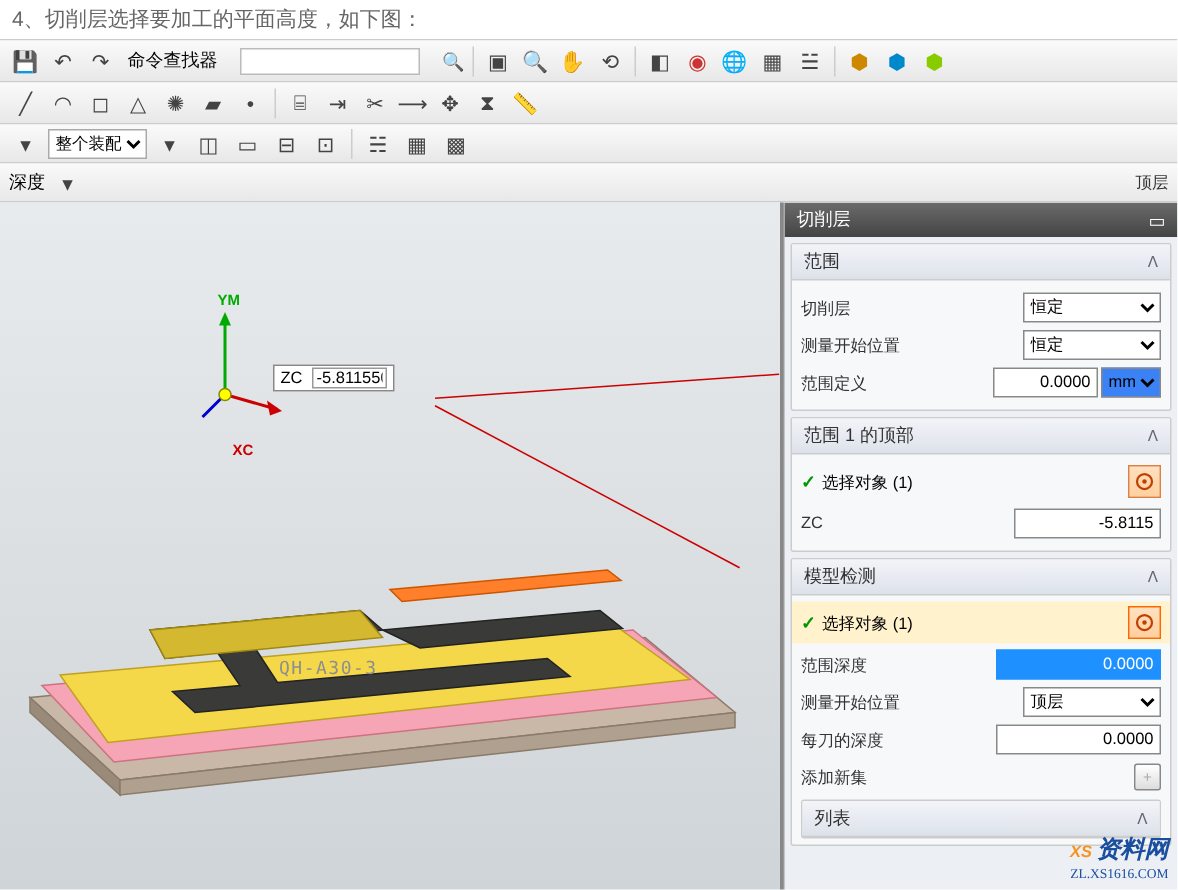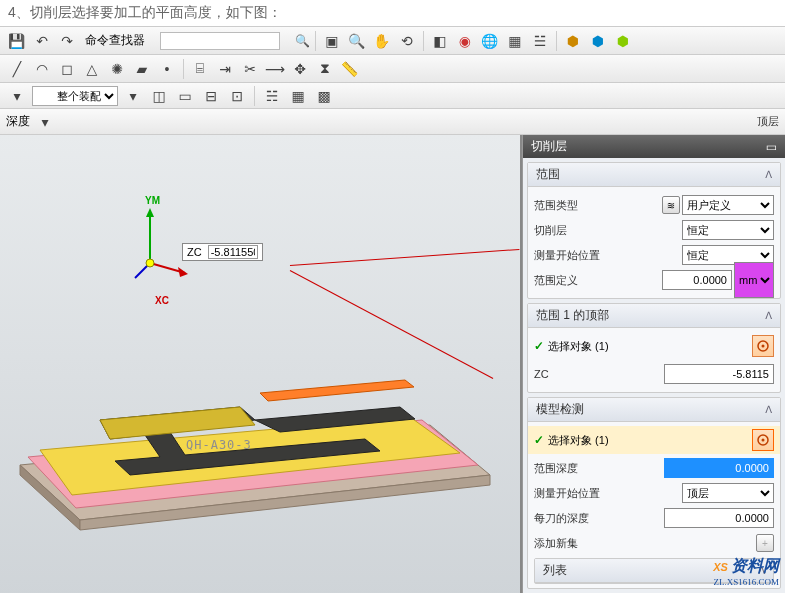--- a/index.html
+++ b/index.html
@@ -8,21 +8,21 @@
 .app { display: flex; flex-direction: column; height: 572px; border-top: 1px solid #ccc; }
 .menubar { display: flex; gap: 10px; padding: 2px 10px; background: #f4f4f4; font-size: 11px; color: #333; border-bottom: 1px solid #ddd; height: 18px; align-items: center; }
 .menubar span { cursor: default; }
 .toolbar { display: flex; align-items: center; gap: 3px; padding: 2px 6px; background: linear-gradient(#fafafa,#e8e8e8); border-bottom: 1px solid #ccc; height: 28px; }
 .tbtn { width: 22px; height: 22px; border: 1px solid transparent; border-radius: 2px; display: flex; align-items: center; justify-content: center; font-size: 14px; color: #444; background: none; }
 .tsep { width: 1px; height: 20px; background: #ccc; margin: 0 2px; }
 .finder { display: flex; align-items: center; gap: 15px; margin-left: 4px; }
 .finder input { width: 120px; height: 18px; border: 1px solid #bbb; font-size: 11px; padding: 0 4px; }
 .icon { display: inline-block; }
 .row2 { display: flex; align-items: center; gap: 4px; padding: 2px 6px; background: linear-gradient(#fafafa,#e8e8e8); border-bottom: 1px solid #ccc; height: 26px; }
-.row2 select { height: 20px; font-size: 11px; border: 1px solid #aaa; background: #fff; padding-left: 20px; }
+.row2 select { height: 20px; font-size: 11px; border: 1px solid #aaa; background: #fff; }
 .workarea { flex: 1; display: flex; min-height: 0; }
 .viewport { flex: 1; background: linear-gradient(#e8ebed,#cfd4d8); position: relative; overflow: hidden; border-right: 2px solid #888; }
 .axislabel { position: absolute; font-size: 10px; font-weight: bold; }
 .zcbox { position: absolute; left: 182px; top: 108px; background: #fff; border: 1px solid #888; padding: 1px 4px; font-size: 11px; display: flex; gap: 6px; align-items: center; }
 .zcbox input { width: 50px; border: 1px solid #999; font-size: 11px; padding: 0 2px; text-align: right; }
 .partlabel { position: absolute; left: 186px; top: 303px; font-size: 12px; color: #8e8e8e; font-family: monospace; letter-spacing: 1px; }
 .redline { position: absolute; background: #c00; height: 1px; transform-origin: left center; }
 .bottomlabel { position: absolute; right: 6px; top: -18px; font-size: 11px; color: #333; }
 .panel { width: 263px; background: #eceff3; display: flex; flex-direction: column; border-left: 1px solid #999; overflow: hidden; }
 .panel-title { background: linear-gradient(#6b6b6b,#444); color: #fff; padding: 3px 8px; font-size: 12px; display: flex; justify-content: space-between; align-items: center; }
@@ -30,21 +30,21 @@
 .section { background: #f7f8fa; border: 1px solid #ccc; border-radius: 2px; margin-bottom: 4px; }
 .sec-head { display: flex; justify-content: space-between; align-items: center; padding: 3px 8px; background: linear-gradient(#f2f4f8,#dde2ea); font-size: 12px; color: #333; border-bottom: 1px solid #ccc; }
 .sec-head .chev { color: #667; font-size: 10px; }
 .sec-body { padding: 4px 6px; }
 .frow { display: flex; align-items: center; justify-content: space-between; margin: 3px 0; height: 22px; }
 .frow label { font-size: 11px; color: #333; }
 .frow .ctrl { display: flex; align-items: center; gap: 2px; }
 .psel { height: 20px; font-size: 11px; border: 1px solid #888; background: #fff; min-width: 92px; }
 .pinp { height: 20px; width: 70px; font-size: 11px; border: 1px solid #888; text-align: right; padding: 0 4px; background: #fff; }
 .pinp.hl { background: #1e90ff; color: #fff; border-color: #1e90ff; }
-.unit { height: 36px; font-size: 11px; border: 1px solid #888; background: #d946ef; width: 40px; }
+.unit { height: 20px; font-size: 11px; border: 1px solid #888; background: #3b82f6; width: 40px; }
 .tiny-ic { width: 18px; height: 18px; border: 1px solid #888; background: linear-gradient(#fff,#ddd); border-radius: 2px; display: inline-flex; align-items: center; justify-content: center; font-size: 10px; }
 .selrow { display: flex; align-items: center; gap: 4px; padding: 3px 0; }
 .selrow.active { background: #fff2cc; margin: 0 -6px; padding: 3px 6px; }
 .check { color: #090; font-weight: bold; }
 .pickbtn { width: 22px; height: 22px; border: 1px solid #e08040; background: linear-gradient(#ffe0c0,#ffd0a0); display: flex; align-items: center; justify-content: center; }
 .pickbtn svg { width: 14px; height: 14px; }
 .disabled { color: #aaa; }
 .watermark { position: absolute; right: 6px; bottom: 6px; text-align: right; font-size: 11px; }
 .watermark .big { font-size: 16px; font-weight: bold; color: #1a4fa0; font-style: italic; }
 .watermark .small { font-size: 9px; color: #1a4fa0; font-family: Liberation Serif, serif; }
@@ -176,27 +176,20 @@
       </div>
       <div class="panel-body">
 
         <div class="section">
           <div class="sec-head">
             <span>范围</span>
             <span class="chev">ᐱ</span>
           </div>
           <div class="sec-body">
             <div class="frow">
-              <label>范围类型</label>
-              <div class="ctrl">
-                <span class="tiny-ic">≋</span>
-                <select class="psel"><option>用户定义</option></select>
-              </div>
-            </div>
-            <div class="frow">
               <label>切削层</label>
               <select class="psel"><option>恒定</option></select>
             </div>
             <div class="frow">
               <label>测量开始位置</label>
               <select class="psel"><option>恒定</option></select>
             </div>
             <div class="frow">
               <label>范围定义</label>
               <div class="ctrl">
@@ -218,21 +211,21 @@
               <span style="flex:1;font-size:11px">选择对象 (1)</span>
               <span class="pickbtn">
                 <svg viewBox="0 0 14 14">
                     <circle cx="7" cy="7" r="5" fill="none" stroke="#c04000" stroke-width="1.5"></circle>
                     <circle cx="7" cy="7" r="1.5" fill="#c04000"></circle>
                   </svg>
               </span>
             </div>
             <div class="frow">
               <label>ZC</label>
-              <input class="pinp" style="width: 110px;" value="-5.8115">
+              <input class="pinp" style="width: 98px;" value="-5.8115">
             </div>
           </div>
         </div>
 
         <div class="section">
           <div class="sec-head">
             <span>模型检测</span>
             <span class="chev">ᐱ</span>
           </div>
           <div class="sec-body">

